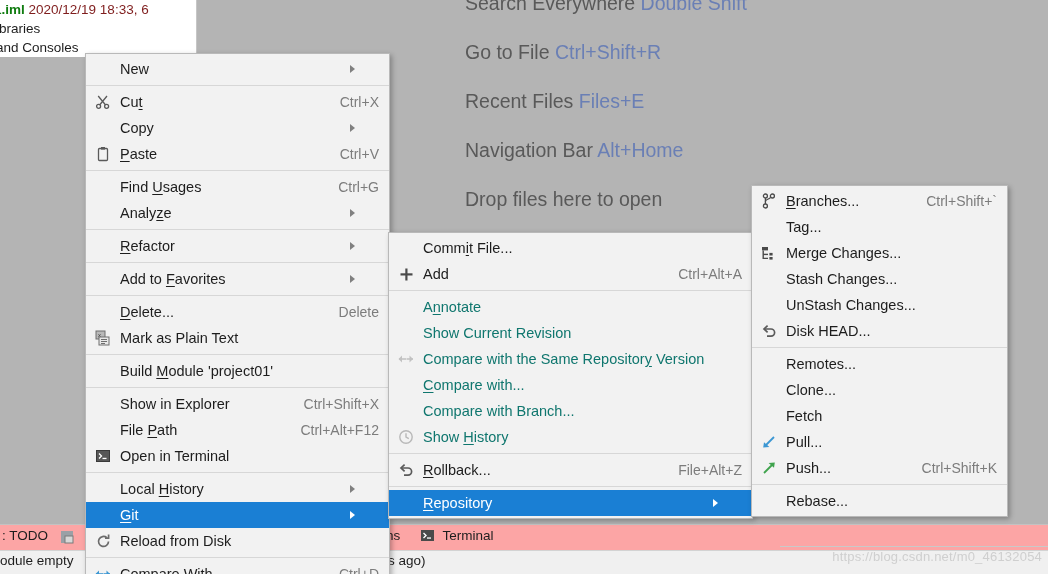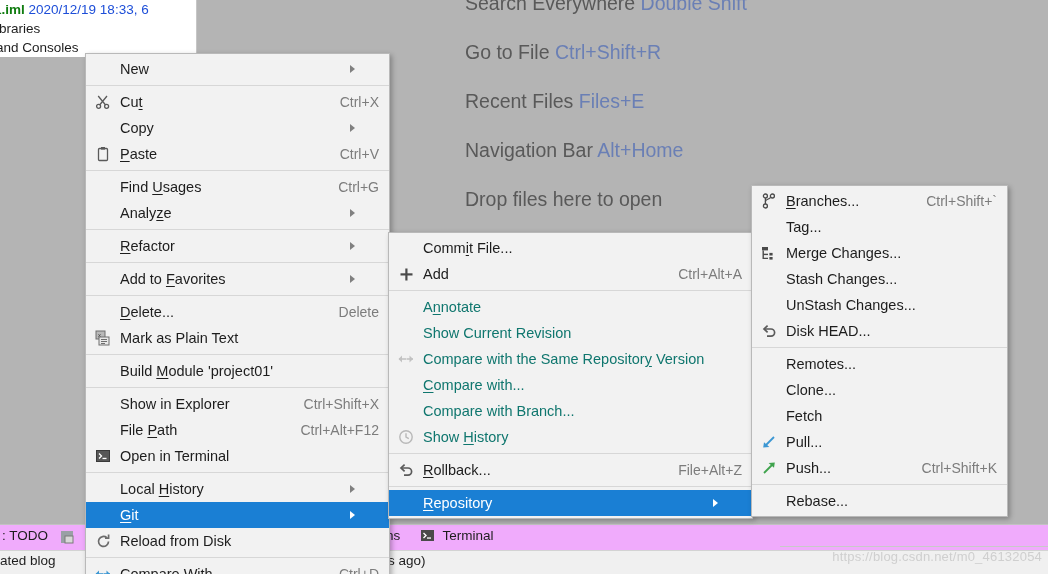--- a/index.html
+++ b/index.html
@@ -17,39 +17,39 @@
   
   #ide-backdrop{position:absolute;inset:0;background:#b4b4b4;}
 
   #project-panel{
     position:absolute;left:0;top:0;width:196px;height:57px;
     background:#ffffff;border-right:1px solid #c6c6c6;
     overflow:hidden;
   }
   .pp-row{height:19px;line-height:19px;white-space:nowrap;font-size:13.5px;padding-left:0;}
   .pp-row .imlname{color:#107c10;font-weight:bold;}
-  .pp-row .imldate{color:#1d4ed8;}
+  .pp-row .imldate{color:#7f1d1d;}
 
   #hint-list{
     position:absolute;left:465px;top:-8px;width:420px;
   }
   .hint{
     font-size:19.5px;color:#595959;margin-bottom:26px;white-space:nowrap;
     font-family:"Liberation Sans","DejaVu Sans",sans-serif;
   }
   .hint .key{color:#6a7fb5;}
 
   
   #bottom-bar{
     position:absolute;left:0;bottom:0;width:1048px;height:49px;
     background:#f0f0f0;border-top:1px solid #c2c2c2;
   }
   #bottom-bar .tabrow{
     position:relative;height:25px;border-bottom:1px solid #d3d3d3;
-    background:#f0abfc;
+    background:#fca5a5;
   }
   .tt{position:absolute;top:3px;font-size:13.5px;color:#1d1d1d;white-space:nowrap;}
   .tt .ic{display:inline-block;vertical-align:-3px;margin-right:4px;}
   .statline{position:absolute;top:28px;font-size:13.5px;color:#1d1d1d;white-space:nowrap;}
   .hsplit{position:absolute;left:90px;top:0;width:1px;height:25px;background:#cfcfcf;}
 
   #watermark{
     position:absolute;right:6px;bottom:10px;
     font-size:13px;color:#cfcfcf;letter-spacing:.2px;
     white-space:nowrap;
@@ -153,21 +153,21 @@
       <span class="ic">
         <svg width="15" height="15" viewBox="0 0 15 15">
             <rect x="1" y="2" width="13" height="11" fill="#4a4a4a"></rect>
             <path d="M3.5 5 L6 7.5 L3.5 10" stroke="#ffffff" stroke-width="1.4" fill="none"></path>
             <rect x="7" y="9.4" width="4" height="1.3" fill="#ffffff"></rect>
           </svg>
       </span>
       <span>Terminal</span>
     </div>
   </div>
-  <div class="statline" style="left:0;">ated blog</div>
+  <div class="statline" style="left:0;">odule empty</div>
   <div class="statline" style="left:388px;">s ago)</div>
   <div id="wm-line"></div>
 </div>
 
 <div id="watermark">https://blog.csdn.net/m0_46132054</div>
 
 <div class="menu" id="menu-context">
     <div class="mi">
       <span class="icon"></span>
       <span class="label">New</span>

